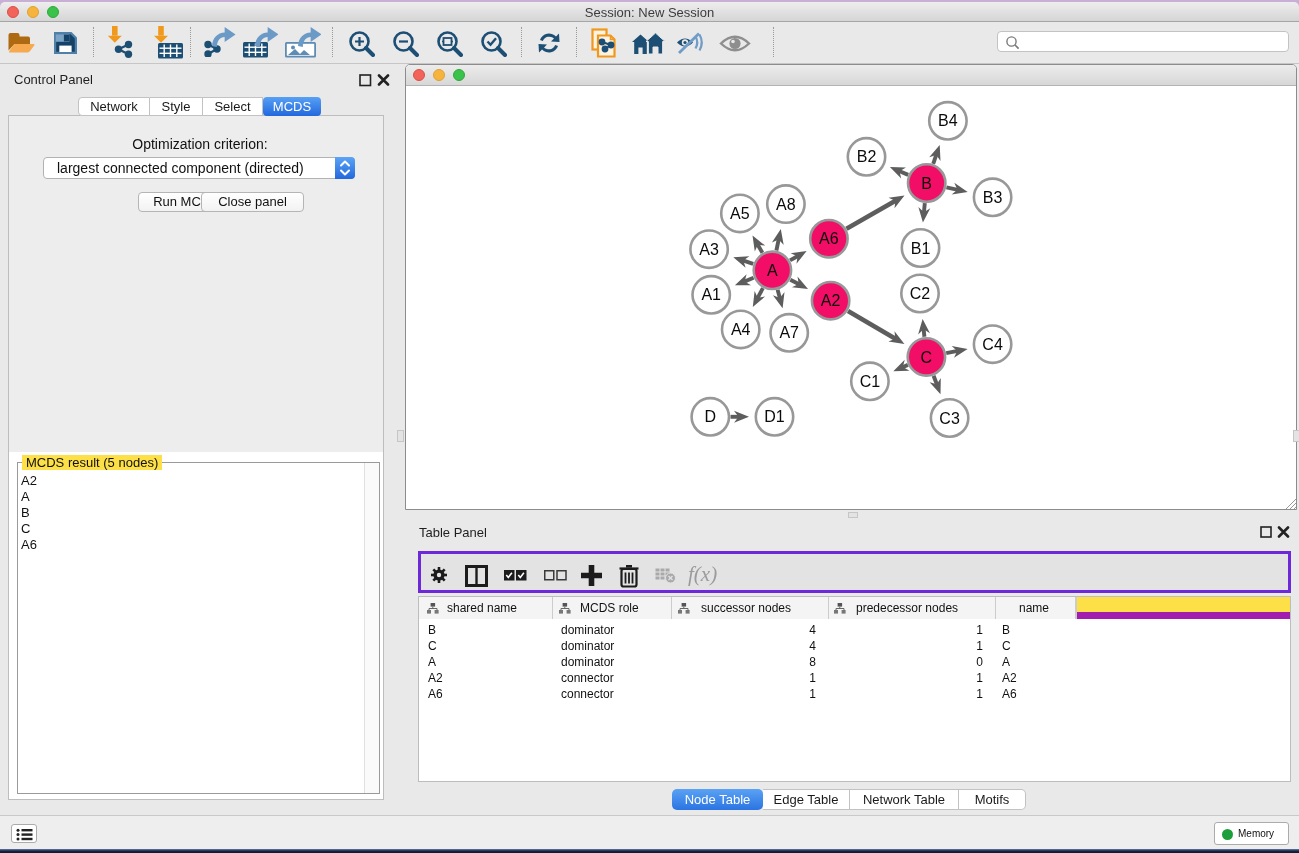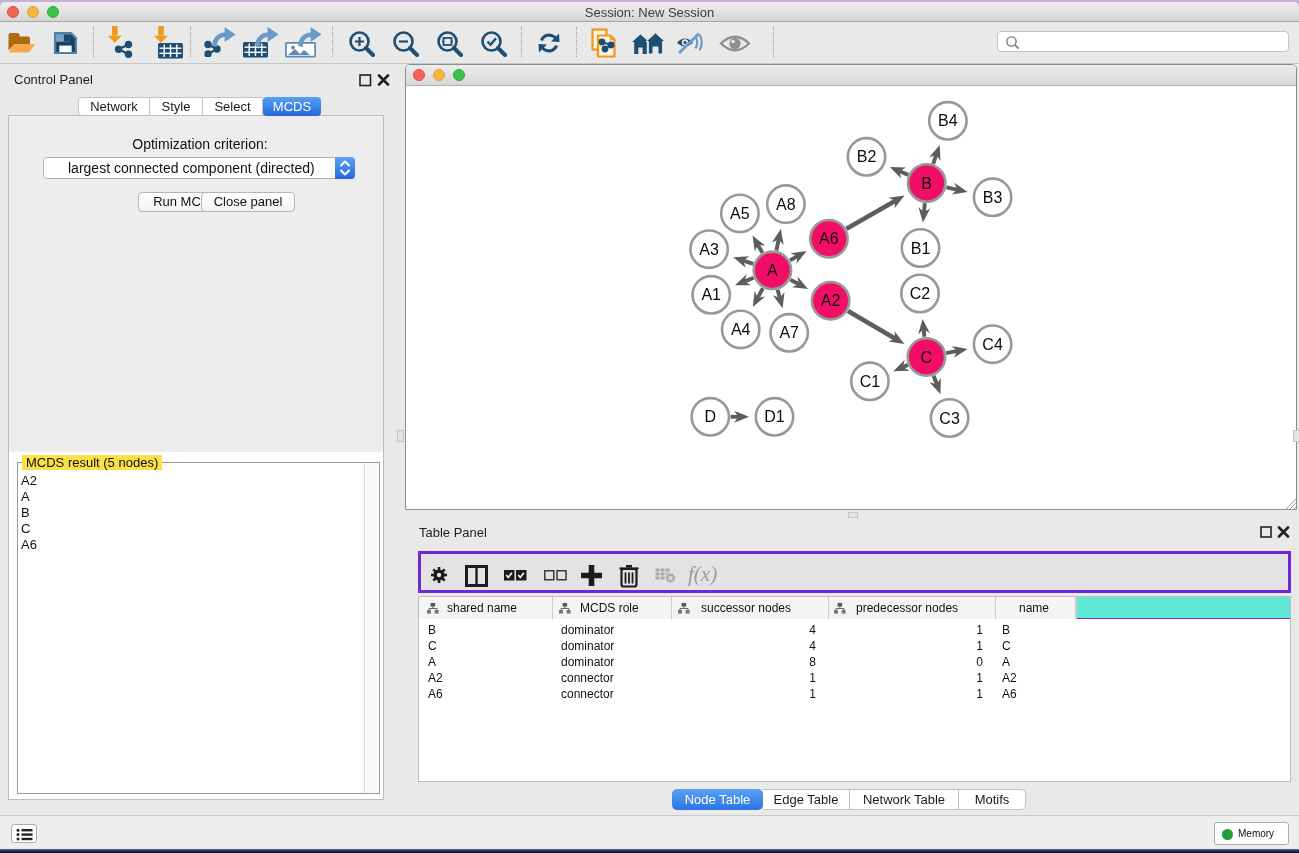--- a/index.html
+++ b/index.html
@@ -26,46 +26,46 @@
 
 #cp-title { left:14px; top:72px; font-size:13px; color:#1e1e1e; }
 #cp-box { left:8px; top:115px; width:376px; height:685px; border:1px solid #bdbdbd; background:#ededed; }
 .tabrow { height:19px; display:flex; font-size:13px; }
 .tab { background:#fff; border:1px solid #c2c2c2; border-left:none; color:#1a1a1a;
   display:flex; align-items:center; justify-content:center; }
 .tab.first { border-left:1px solid #c2c2c2; border-radius:4px 0 0 4px; }
 .tab.sel { background:linear-gradient(#57a0f4,#2268de); color:#fff; border:none; border-radius:4px; }
 #cp-label { left:0px; top:136px; width:400px; text-align:center; font-size:14px; color:#111; }
 #cp-dd { left:43px; top:157px; width:312px; height:22px; background:#fff; border:1px solid #b2b2b2;
-  border-radius:4px; font-size:14px; color:#111; line-height:20px; padding-left:24px; }
+  border-radius:4px; font-size:14px; color:#111; line-height:20px; padding-left:13px; }
 #cp-dd-btn { right:-1px; top:-1px; width:20px; height:22px; border-radius:0 4px 4px 0;
   background:linear-gradient(#5ba4f5,#2268de); }
 .btn { background:linear-gradient(#ffffff,#f2f2f2); border:1px solid #b5b5b5; border-radius:4px;
   font-size:13px; color:#111; text-align:center; }
 #btn-run { left:92px; top:192px; width:96px; height:20px; line-height:18px;margin-left:46px; }
-#btn-close { left:201px; top:192px; width:94px; height:20px; line-height:18px; }
+#btn-close { left:201px; top:192px; width:103px; height:20px; line-height:18px; }
 #mcds-white { left:9px; top:452px; width:374px; height:347px; background:#fff; }
 #mcds-group { left:17px; top:462px; width:363px; height:332px; border:1px solid #9a9a9a; }
 #mcds-title { left:22px; top:455px; background:#fde047; padding:0 4px; font-size:13px; color:#111; }
 #mcds-list { left:21px; top:473px; font-size:13px; color:#111; line-height:16px; }
 #mcds-scroll { left:364px; top:463px; width:15px; height:330px; background:#fafafa; border-left:1px solid #e0e0e0; }
 
 
 #netwin { left:405px; top:64px; width:892px; height:446px; background:#fff;
   border:1px solid #8c8c8c; border-radius:5px 5px 0 0; }
 #netwin-tb { left:0; top:0; width:890px; height:21px; background:linear-gradient(#ececec,#d7d7d7);
   border-bottom:1px solid #b3b3b3; border-radius:4px 4px 0 0; }
 #netwin-title { left:0; top:4px; width:890px; text-align:center; font-size:13px; font-weight:bold; color:#333; }
 .light2 { width:12px; height:12px; border-radius:50%; top:4px; }
 
 
 #tp-title { left:419px; top:525px; font-size:13px; color:#1e1e1e; }
 #tp-toolbar { left:418px; top:551px; width:873px; height:42px; background:#e3e3e3; border:3px solid #6d28d9; }
 #tp-table { left:418px; top:596px; width:873px; height:186px; background:#fff; border:1px solid #bdbdbd; }
-#tp-header { left:0; top:0; width:871px; height:22px; background:#5eead4; border-bottom:1px solid #a21caf; font-size:12px; color:#111; }
+#tp-header { left:0; top:0; width:871px; height:22px; background:#fde047; border-bottom:7px solid #a21caf; font-size:12px; color:#111; }
 #tp-header-band { position:absolute; left:0; top:0; width:657px; height:22px; background:#f4f4f4; border-right:1px solid #cccccc; }
 .hdr-cell { position:absolute; top:4px; }
 .hdr-div { position:absolute; top:0; width:0; height:22px; border-left:1px solid #cccccc; }
 .trow { position:absolute; font-size:12px; color:#111; height:16px; line-height:16px; }
 .tabrow2 { position:absolute; height:21px; display:flex; font-size:13px; }
 .tab2 { background:#fff; border:1px solid #c2c2c2; border-left:none; color:#1a1a1a;
   display:flex; align-items:center; justify-content:center; }
 .tab2.sel { background:linear-gradient(#5aa2f4,#2b74e2); color:#fff; border:none; border-radius:5px; }
 .tab2.last { border-radius:0 5px 5px 0; }
 

